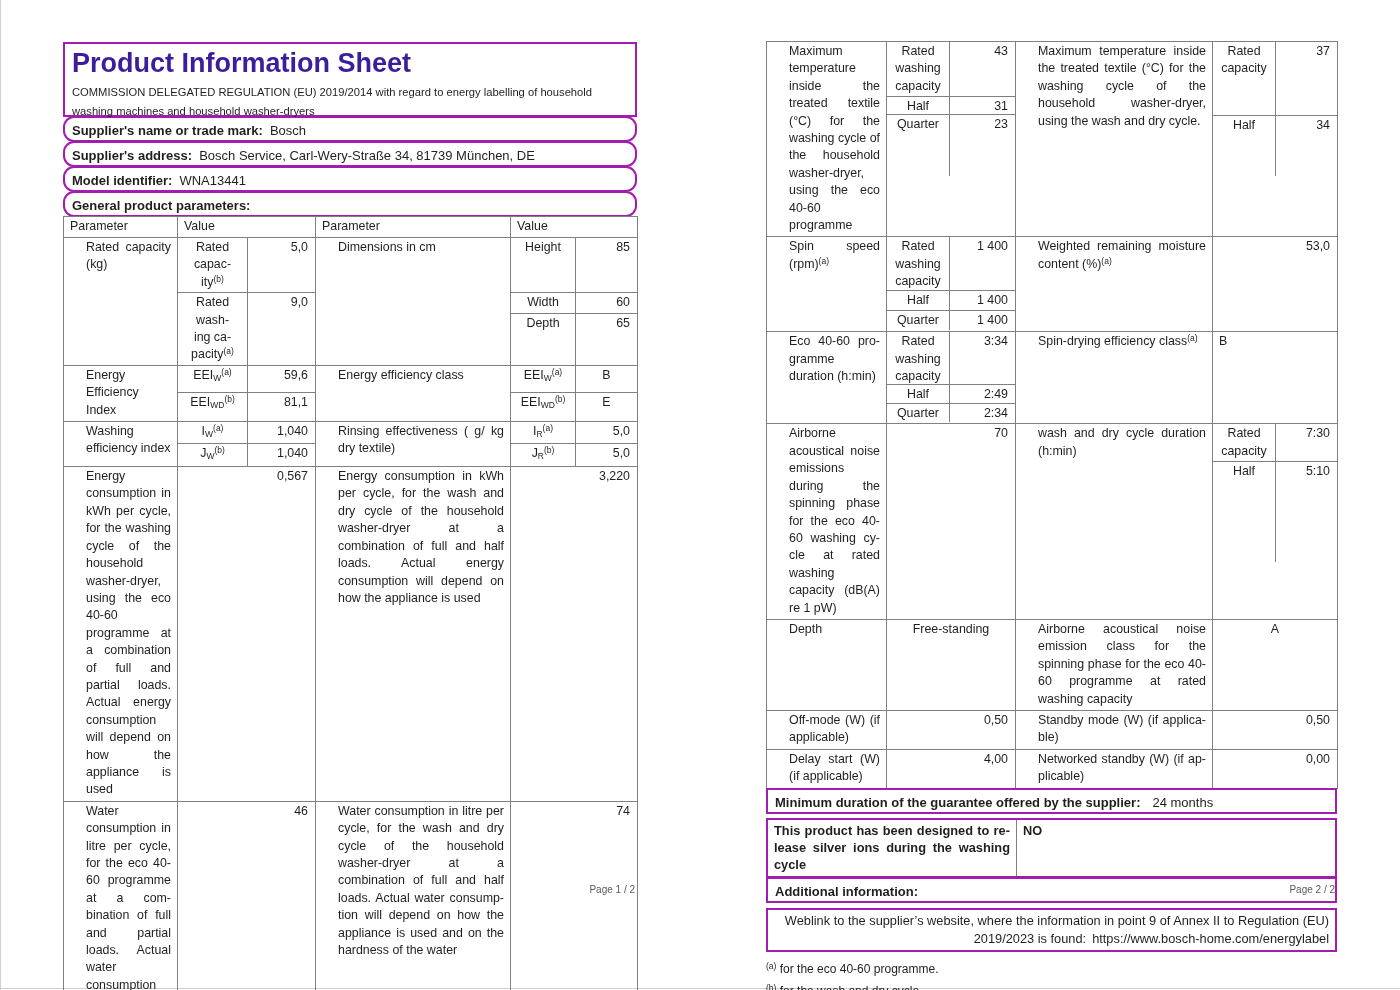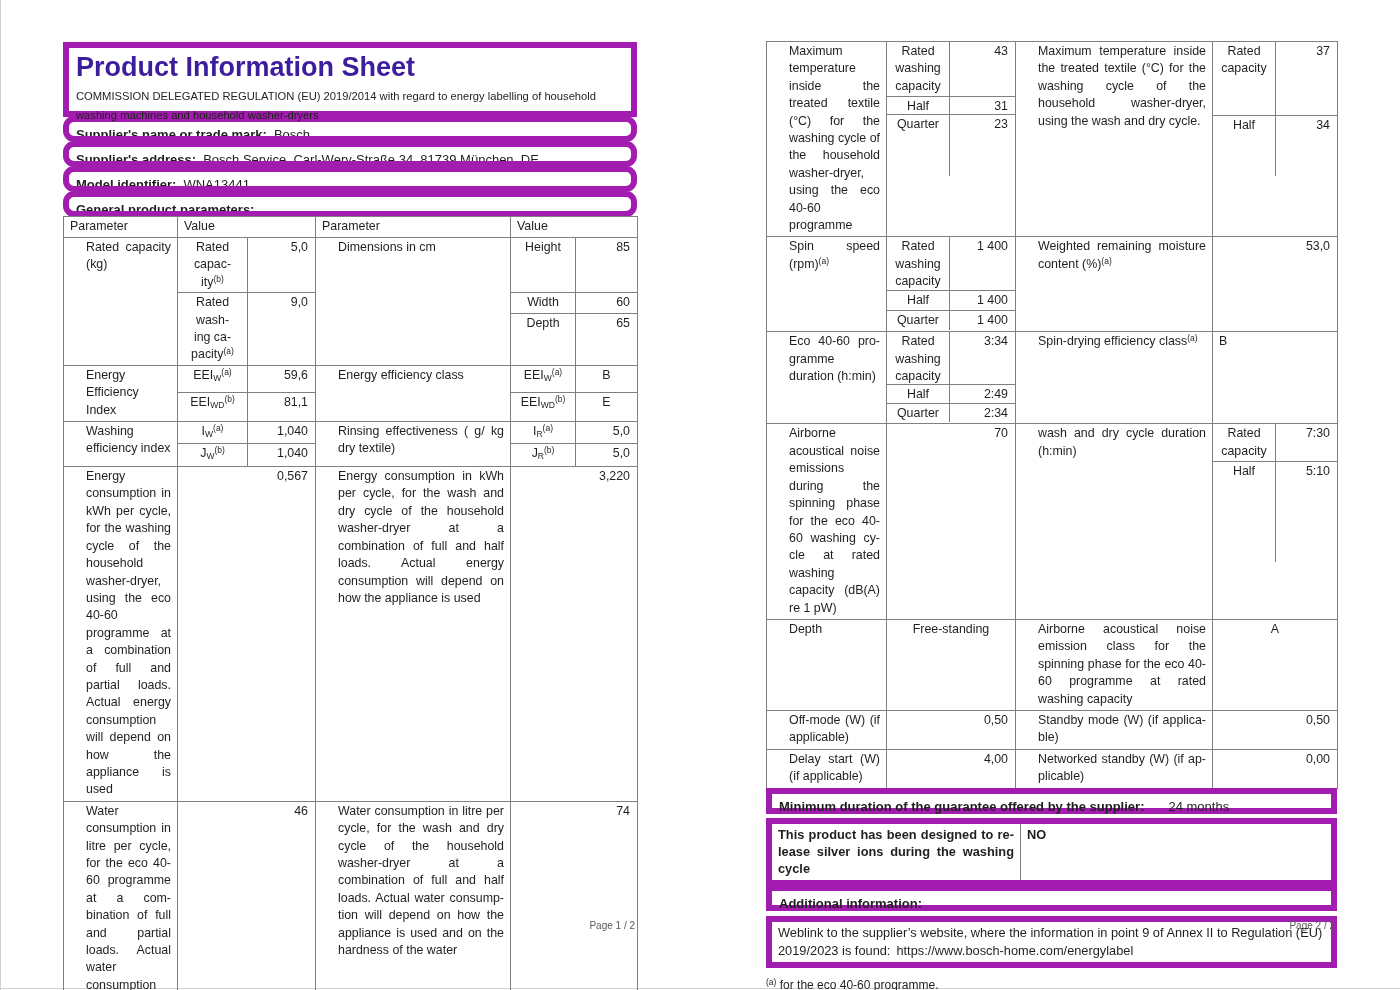--- a/index.html
+++ b/index.html
@@ -9,21 +9,21 @@
     overflow:hidden;
   }
   .edge-left{position:absolute;left:0;top:0;width:1px;height:990px;background:#cfcfcf;}
   .edge-bottom{position:absolute;left:0;top:988px;width:1400px;height:1px;background:#cfcfcf;}
 
   .pg{position:absolute;top:42px;}
   .pg1{left:63px;width:574px;}
   .pg2{left:766px;width:571px;}
 
   .box{
-    box-sizing:border-box;border:6px solid #a21caf;background:#fff;
+    box-sizing:border-box;border:2px solid #a21caf;background:#fff;
     margin-top:-1px;padding:4px 7px;font-size:13px;line-height:17.4px;
   }
   .box:first-child{margin-top:0;}
   .titlebox{height:75px;padding:3px 7px;}
   .doc-title{
     font-size:27px;font-weight:bold;color:#3c1d9b;line-height:33px;margin:0;
     letter-spacing:0;
   }
   .regulation{font-size:11.2px;line-height:19px;margin-top:3px;color:#1f1f1f;}
   .hrow{height:26px;white-space:nowrap;overflow:hidden;border-radius:11px;}
@@ -51,33 +51,33 @@
   
   td.vstack{padding:0;}
   .srow{display:flex;box-sizing:border-box;border-bottom:1px solid #808080;}
   .srow.last{border-bottom:none;}
   .slab{width:63px;flex:0 0 63px;border-right:1px solid #808080;text-align:center;padding-top:1px;box-sizing:border-box;}
   .sval{flex:1;text-align:right;padding:1px 7px 0 2px;}
 
   
   .gbox{height:26px;}
   .gbox .b,.silver .b{font-weight:bold;}
-  .gbox .v{margin-left:24px;}
+  .gbox .v{margin-left:12px;}
   .silver{display:flex;padding:0;min-height:55px;}
   .silver-left{width:249px;flex:0 0 249px;border-right:1px solid #808080;
     padding:2px 6px;box-sizing:border-box;font-weight:bold;text-align:justify;
     font-size:12.8px;line-height:17.4px;}
   .silver-right{flex:1;padding:2px 6px;font-weight:bold;font-size:12.8px;}
   .addbox{height:26px;font-weight:bold;}
-  .weblink{min-height:40px;font-size:12.8px;line-height:18px;padding:2px 6px;}
+  .weblink{min-height:40px;font-size:12.8px;line-height:18px;padding:2px 6px;text-align:right;}
   .weblink .url{margin-left:6px;}
   .footnotes{margin-top:8px;font-size:12px;color:#1f1f1f;}
   .fnline{margin-bottom:4px;line-height:18px;}
   .fnline sup{font-size:8.5px;}
-  .pfooter{position:absolute;top:878px;right:2px;font-size:10px;color:#595959;}
+  .pfooter{position:absolute;top:842px;right:2px;font-size:10px;color:#595959;}
 </style>
 </head>
 <body>
 
 <div class="edge-left"></div>
 <div class="edge-bottom"></div>
 
 <div class="pg pg1">
   <div class="box titlebox">
     <h1 class="doc-title">Product Information Sheet</h1>

